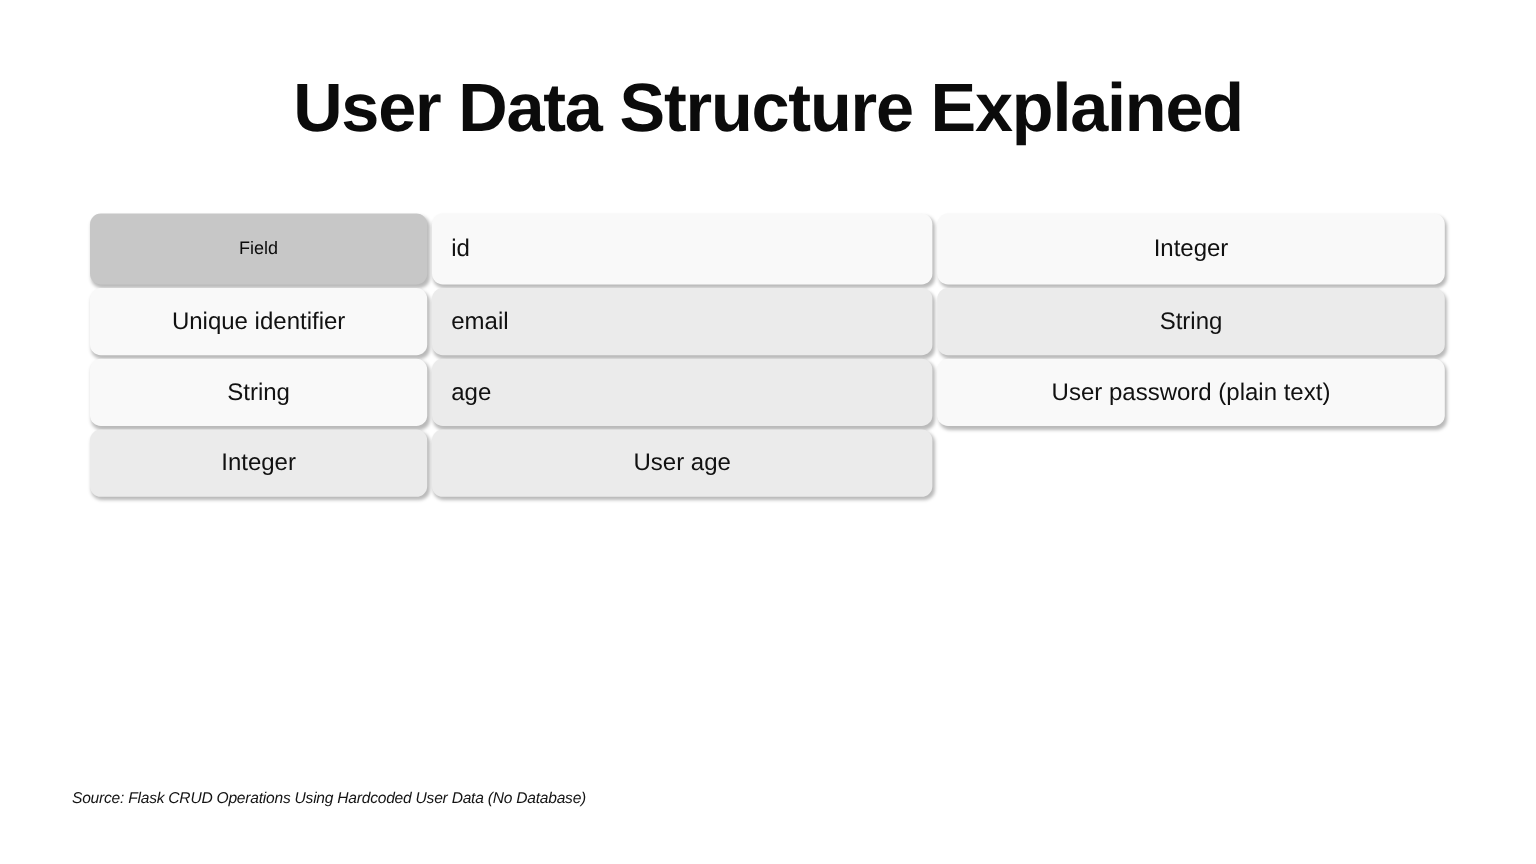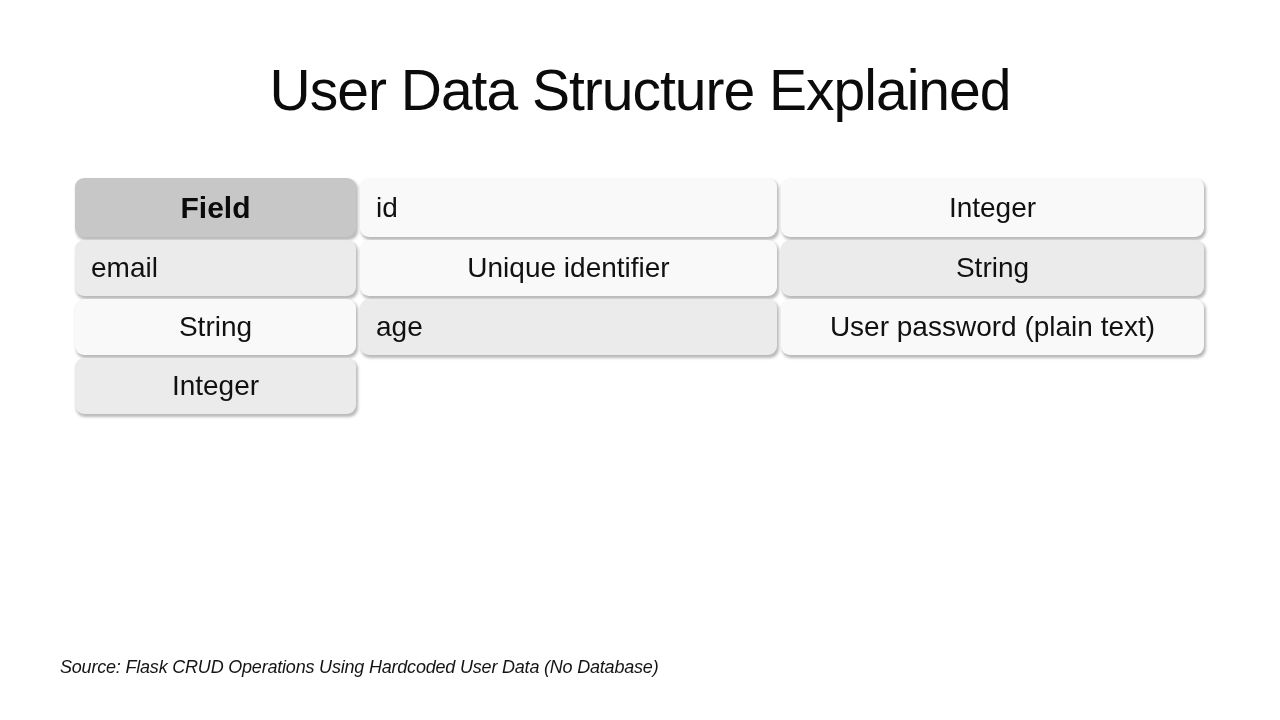--- a/index.html
+++ b/index.html
@@ -17,86 +17,87 @@
     overflow: hidden;
   }
   .title {
     position: absolute;
     top: 58px;
     left: 0;
     width: 100%;
     text-align: center;
     font-size: 57px;
     line-height: 1.15;
-    font-weight: 400;
+    font-weight: 700;
     letter-spacing: -1px;
     color: #0b0b0b;
   }
   .data-table {
     position: absolute;
     left: 75px;
     top: 178px;
     width: 1129px;
     display: grid;
     grid-template-columns: 281px 417px 423px;
     grid-template-rows: 59px 56px 56px 56px 56px;
     column-gap: 4px;
     row-gap: 3px;
   }
   .cell {
     display: flex;
     align-items: center;
     justify-content: center;
     border-radius: 9px;
     box-shadow: 1.5px 2.5px 3px rgba(0,0,0,0.28);
-    font-size: 28px;
+    font-size: 20px;
     padding: 0 14px;
     box-sizing: border-box;
     white-space: nowrap;
   }
   .cell.header {
     background: var(--header_bg, #c7c7c7);
-    font-weight: bold;
-    font-size: 30px;
+    font-weight: normal;
+    font-size: 15px;
     color: #0b0b0b;
   }
   .cell.light { background: var(--row_light, #f9f9f9); }
   .cell.dark  { background: var(--row_dark, #ebebeb); }
   .cell.left  { justify-content: flex-start; padding-left: 16px; }
   .source {
     position: absolute;
     left: 60px;
     top: 657px;
     font-style: italic;
-    font-size: 18px;
+    font-size: 13px;
     color: #141414;
     letter-spacing: -0.2px;
   }
 </style>
 </head>
 <body>
 
 <div class="slide">
 
   <div class="title">User Data Structure Explained</div>
 
   <div class="data-table">
 
     <div class="cell header">Field</div>
 
     <div class="cell light left">id</div>
     <div class="cell light">Integer</div>
+    <div class="cell light">Unique identifier</div>
+
     <div class="cell dark left">email</div>
-
-    <div class="cell light">Unique identifier</div>
     <div class="cell dark">String</div>
 
     <div class="cell light">String</div>
     <div class="cell dark left">age</div>
 
     <div class="cell light">User password (plain text)</div>
     <div class="cell dark">Integer</div>
+    <div class="cell dark">User age</div>
 
   </div>
 
   <div class="source">Source: Flask CRUD Operations Using Hardcoded User Data (No Database)</div>
 
 </div>
 
 </body></html>

